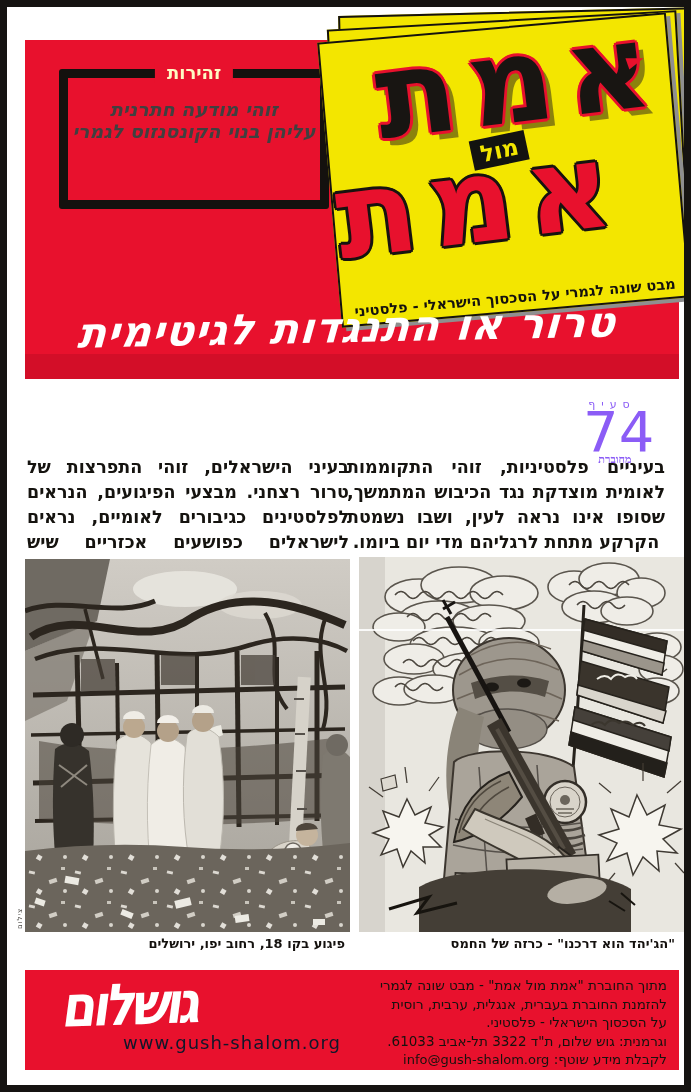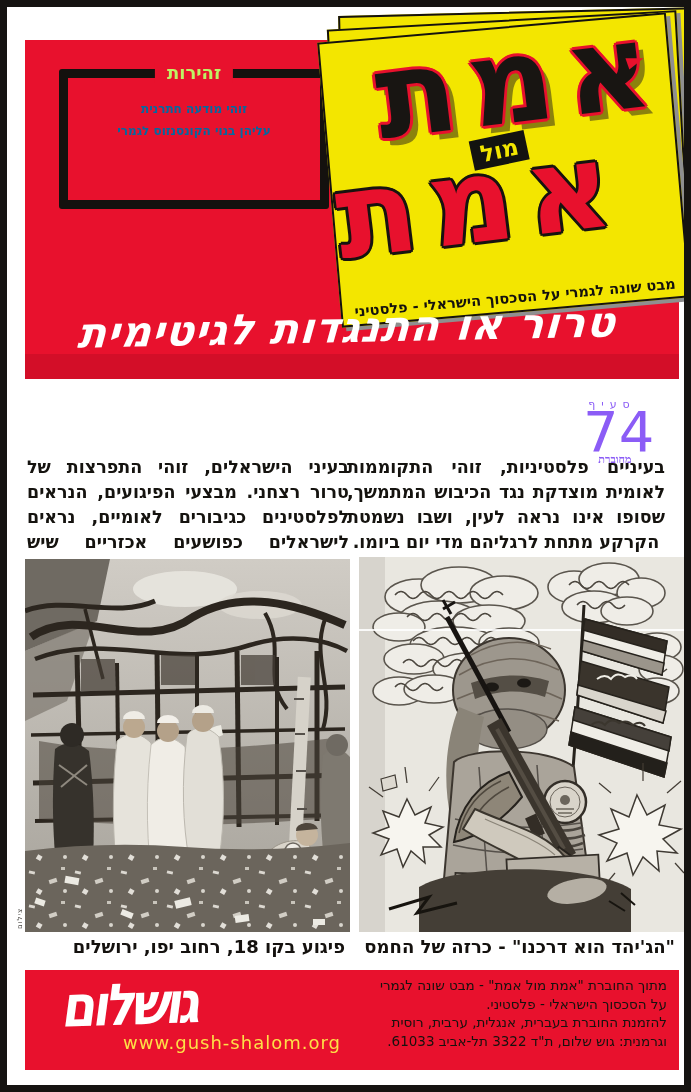--- a/index.html
+++ b/index.html
@@ -12,24 +12,24 @@
   .red-top{position:absolute;left:18px;top:33px;width:654px;height:314px;background:#e8112d;}
   .red-banner{position:absolute;left:18px;top:347px;width:654px;height:25px;background:#d30e28;}
 
   
   .warning-box{
     position:absolute;left:52px;top:62px;width:252px;height:122px;
     border:9px solid #14110e;border-radius:3px;text-align:center;
   }
   .warning-title{
     position:absolute;top:-16px;left:50%;transform:translateX(-50%);
-    background:#e8112d;padding:0 12px;font-size:18px;font-weight:bold;color:#bef264;white-space:nowrap;
+    background:#e8112d;padding:0 12px;font-size:18px;font-weight:bold;color:#fef9c3;white-space:nowrap;
   }
   .warning-lines{padding-top:20px;}
-  .warning-line{font-size:12px;line-height:22px;font-weight:bold;color:#0369a1;}
+  .warning-line{font-size:19px;line-height:22px;font-weight:bold;color:#404040;font-style:italic;}
 
   
   .card-stack{position:absolute;left:322px;top:20px;width:350px;height:288px;transform:rotate(-5deg);z-index:3;}
   .card-layer{position:absolute;left:0;top:0;width:346px;height:282px;background:#f3e600;
     border:2px solid #15120e;box-shadow:4px 3px 0 #8f8f8f;}
   .layer2{transform:rotate(3.6deg) translate(13px,-15px);}
   .layer1{transform:rotate(1.8deg) translate(6px,-7px);}
   .card-front{position:absolute;left:0;top:0;width:346px;height:282px;background:#f3e600;
     border:2px solid #15120e;box-shadow:4px 4px 0 #8f8f8f;overflow:hidden;}
   .big-word{position:absolute;font-weight:bold;font-size:118px;line-height:1;letter-spacing:12px;white-space:nowrap;}
@@ -66,29 +66,29 @@
   .para-right{left:340px;width:318px;}
   .para-left{left:20px;width:322px;}
 
   
   .photo-left{position:absolute;left:18px;top:552px;width:325px;height:373px;}
   .photo-right{position:absolute;left:352px;top:550px;width:325px;height:375px;}
   .photo-left svg,.photo-right svg{display:block;}
   .credit{position:absolute;font-size:7px;color:#4c4a46;letter-spacing:1px;
     transform:rotate(-90deg);transform-origin:left top;white-space:nowrap;}
   .credit-left{left:9px;top:922px;}
-  .caption{position:absolute;top:929px;font-size:18px;font-weight:bold;color:#14110e;text-align:right;}
+  .caption{position:absolute;top:929px;font-size:13px;font-weight:bold;color:#14110e;text-align:right;}
   .caption-left{left:18px;width:320px;}
   .caption-right{left:352px;width:316px;}
 
   
   .footer{position:absolute;left:18px;top:963px;width:654px;height:100px;background:#e8112d;}
   .logo{position:absolute;left:34px;top:4px;color:#ffffff;font-size:50px;font-weight:bold;
     font-style:italic;letter-spacing:-4px;transform:rotate(-2deg) scaleY(1.15);transform-origin:left top;}
-  .website{position:absolute;left:98px;top:62px;color:#fde047;font-size:18px;letter-spacing:1px;}
+  .website{position:absolute;left:98px;top:62px;color:#0f172a;font-size:18px;letter-spacing:1px;}
   .footer-text{position:absolute;right:12px;top:6px;width:330px;text-align:right;
     font-size:13.5px;line-height:18.6px;color:#16120e;}
   .footer-text .email{font-size:13px;}
 </style>
 </head>
 <body>
 
 <div class="page">
 
   <div class="red-top"></div>
@@ -350,19 +350,23 @@
   <div class="credit credit-left">צילום</div>
 
   <div class="caption caption-left" dir="rtl">פיגוע בקו 18, רחוב יפו, ירושלים</div>
   <div class="caption caption-right" dir="rtl">"הג'יהד הוא דרכנו" - כרזה של החמס</div>
 
   <div class="footer">
     <div class="logo">גושלום</div>
     <div class="website">www.gush-shalom.org</div>
     <div class="footer-text" dir="rtl">
       <div>מתוך החוברת "אמת מול אמת" - מבט שונה לגמרי</div>
+      <div>להזמנת החוברת בעברית, אנגלית, ערבית, רוסית</div>
       <div>על הסכסוך הישראלי - פלסטיני.</div>
-      <div>להזמנת החוברת בעברית, אנגלית, ערבית, רוסית</div>
       <div>וגרמנית: גוש שלום, ת"ד 3322 תל-אביב 61033.</div>
+      <div>
+        <span>לקבלת מידע שוטף:</span>
+        <span class="email" dir="ltr">info@gush-shalom.org</span>
+      </div>
     </div>
   </div>
 
 </div>
 
 </body></html>

